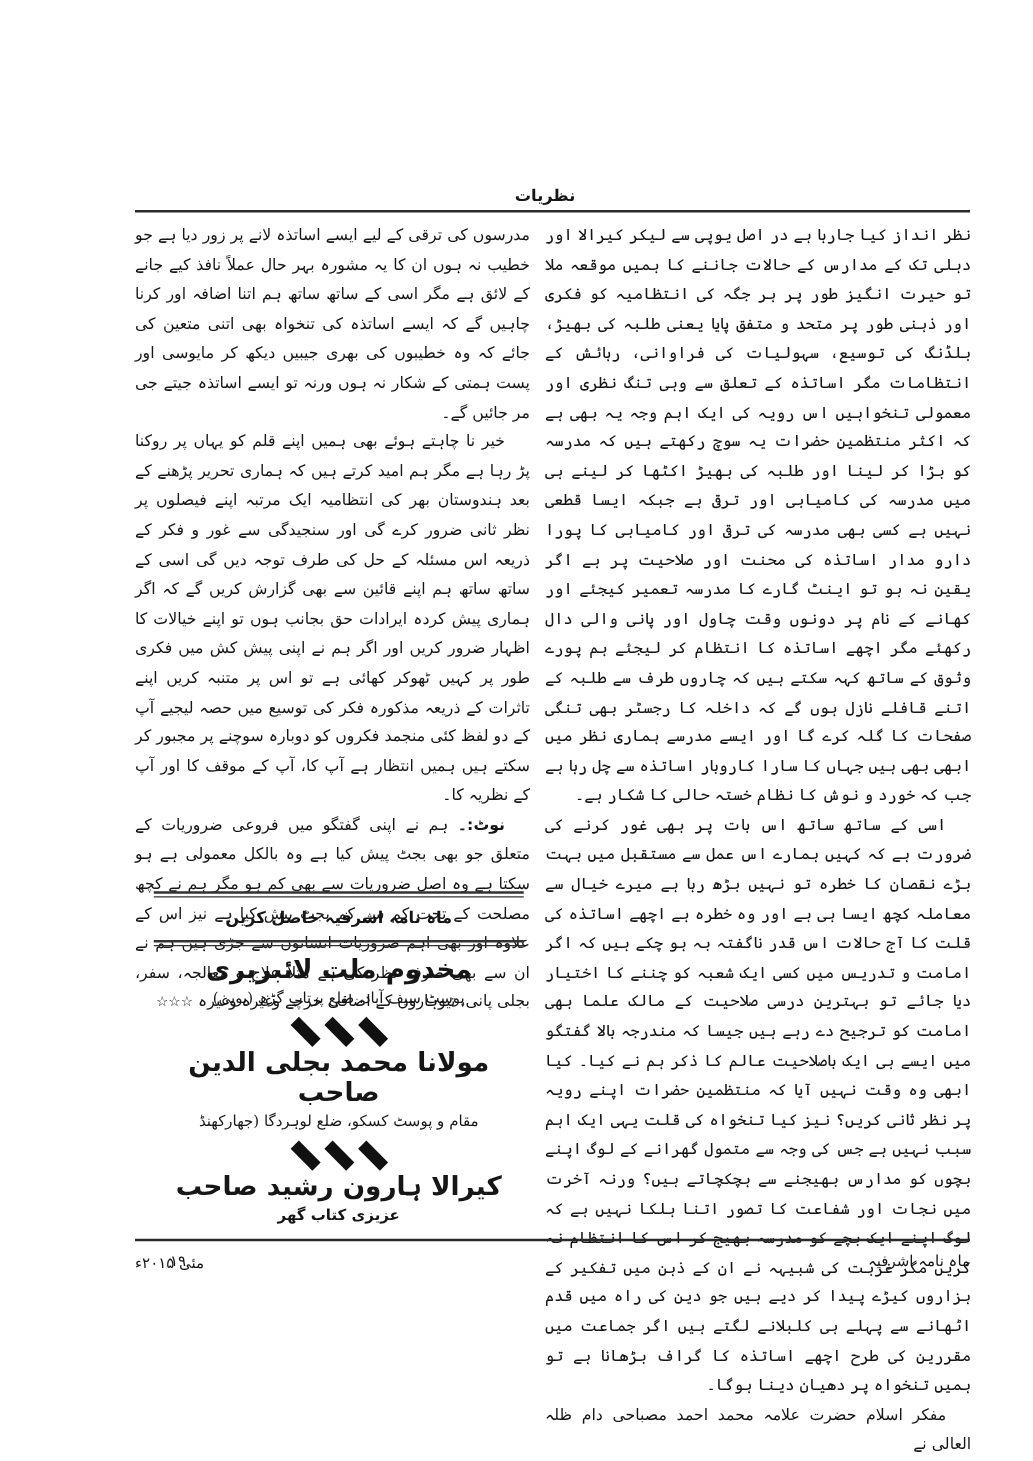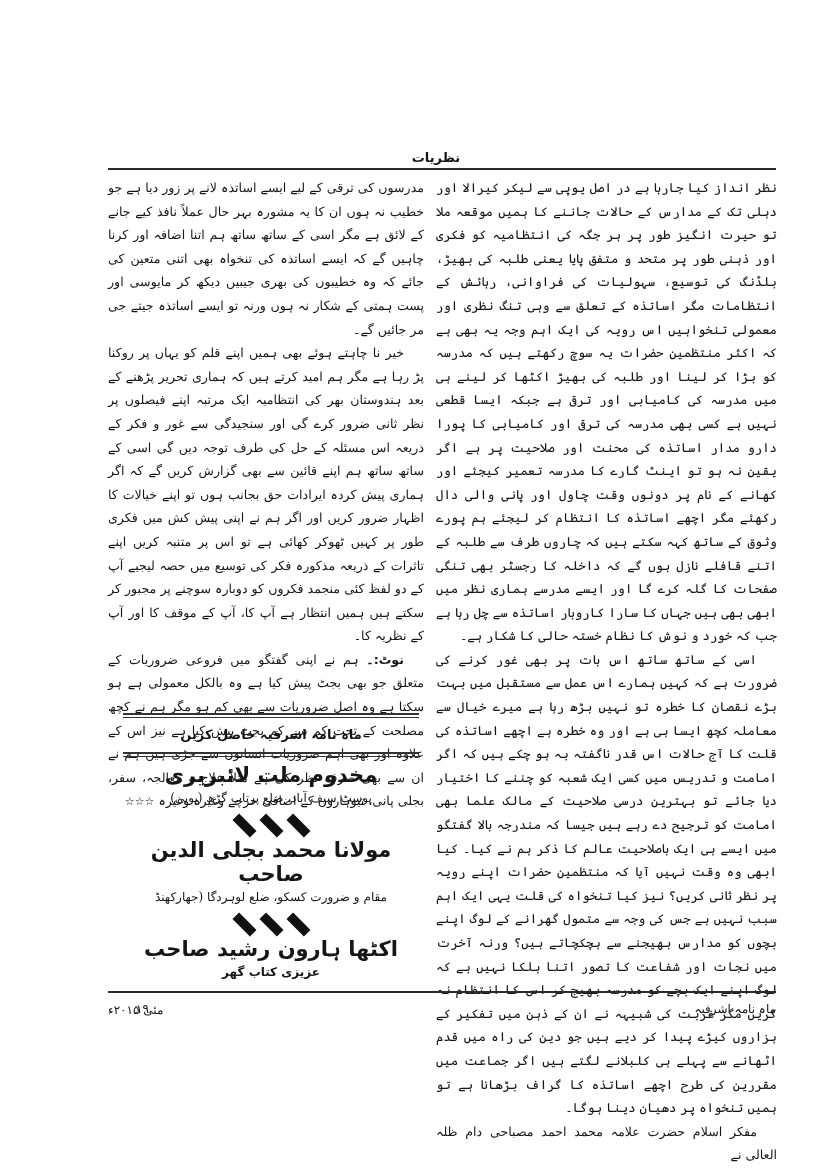--- a/index.html
+++ b/index.html
@@ -204,31 +204,31 @@
     </div>
 
     <div class="diamonds">
       <span class="diamond"></span>
       <span class="diamond"></span>
       <span class="diamond"></span>
     </div>
 
     <div>
       <div class="promo-name" style="margin-top:0">مولانا محمد بجلی الدین صاحب</div>
-      <div class="promo-addr">مقام و ضرورت کسکو، ضلع لوہردگا (جھارکھنڈ</div>
+      <div class="promo-addr">مقام و پوسٹ کسکو، ضلع لوہردگا (جھارکھنڈ</div>
     </div>
 
     <div class="diamonds">
       <span class="diamond"></span>
       <span class="diamond"></span>
       <span class="diamond"></span>
     </div>
 
     <div>
-      <div class="promo-name" style="margin-top:0">اکٹھا ہارون رشید صاحب</div>
+      <div class="promo-name" style="margin-top:0">کیرالا ہارون رشید صاحب</div>
       <div class="promo-sub">عزیزی کتاب گھر</div>
     </div>
   </div>
 
   <div class="footer-rule"></div>
   <div class="footer">
     <span class="footer-journal">ماہ نامہ اشرفیہ</span>
     <span class="footer-date">مئی ۲۰۱۵ء</span>
     <span class="footer-page">۱۹</span>
   </div>

